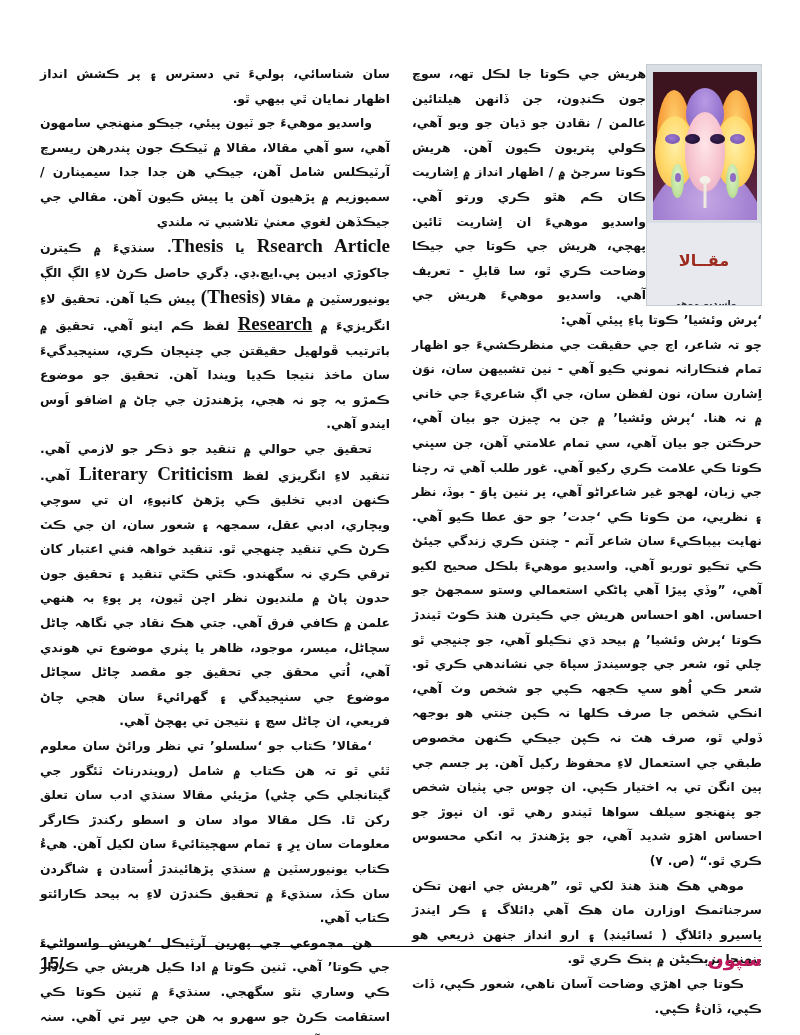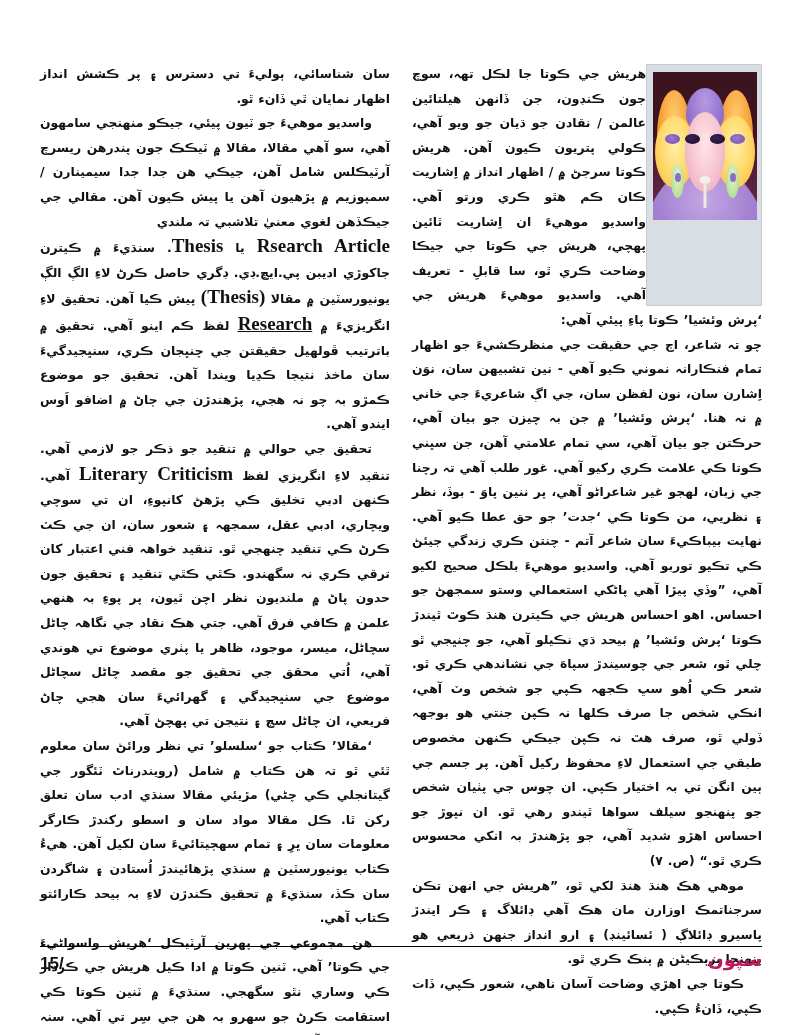--- a/index.html
+++ b/index.html
@@ -260,21 +260,21 @@
   }
 </style>
 </head>
 <body>
 
 <div class="page">
 
   <div class="columns">
 
     <div class="col" id="col-right">
-      <p class="noindent">سان شناسائي، ٻوليءَ تي دسترس ۽ پر ڪشش انداز اظهار نمايان ٿي ڏانء ٿو.</p>
+      <p class="noindent">سان شناسائي، ٻوليءَ تي دسترس ۽ پر ڪشش انداز اظهار نمايان ٿي بيهي ٿو.</p>
       <p>واسديو موهيءَ جو ٽيون پيئي، جيڪو منهنجي سامهون آهي، سو آهي مقالا، مقالا ۾ ٽيڪڪ جون پندرهن ريسرچ آرٽيڪلس شامل آهن، جيڪي هن جدا جدا سيمينارن / سمپوزيم ۾ پڙهيون آهن يا پيش ڪيون آهن. مقالي جي جيڪڏهن لغوي معنيٰ تلاشبي تہ ملندي</p>
       <p class="noindent"><span class="ltr">Rsearch Article</span><span> يا </span><span class="ltr">Thesis</span><span>. سنڌيءَ ۾ ڪيترن جاکوڙي اديبن پي.ايڇ.ڊي. ڊگري حاصل ڪرڻ لاءِ الڳ الڳ يونيورسٽين ۾ مقالا </span><span class="ltr">(Thesis)</span><span> پيش ڪيا آهن. تحقيق لاءِ انگريزيءَ ۾ </span><span class="ltr ul">Research</span><span> لفظ ڪم اينو آهي. تحقيق ۾ باترتيب ڦولهيل حقيقتن جي چنڀجان ڪري، سنڀجيدگيءَ سان ماخذ نتيجا ڪڍيا ويندا آهن. تحقيق جو موضوع ڪمڙو بہ چو نہ هجي، پڙهندڙن جي ڄاڻ ۾ اضافو اَوس ايندو آهي.</span></p>
       <p><span>تحقيق جي حوالي ۾ تنقيد جو ذڪر جو لازمي آهي. تنقيد لاءِ انگريزي لفظ </span><span class="ltr">Literary Criticism</span><span> آهي. ڪنهن ادبي تخليق ڪي پڙهڻ کانپوءِ، ان تي سوچي ويچاري، ادبي عقل، سمجهہ ۽ شعور سان، ان جي ڪٽ ڪرڻ ڪي تنقيد چنهجي ٿو. تنقيد خواهہ فني اعتبار کان ترقي ڪري نہ سگهندو. ڪٿي ڪٿي تنقيد ۽ تحقيق جون حدون پاڻ ۾ ملنديون نظر اچن ٿيون، پر پوءِ بہ هنهي علمن ۾ ڪافي فرق آهي. جتي هڪ نقاد جي نگاهہ چاڻل سچاڻل، ميسر، موجود، ظاهر يا پٺري موضوع تي هوندي آهي، اُتي محقق جي تحقيق جو مقصد چاڻل سچاڻل موضوع جي سنڀجيدگي ۽ گهرائيءَ سان هجي چاڻ فريعي، ان چاڻل سچ ۽ نتيجن تي پهچڻ آهي.</span></p>
       <p>‘مقالا’ ڪتاب جو ‘سلسلو’ تي نظر ورائڻ سان معلوم ٿئي ٿو تہ هن ڪتاب ۾ شامل (رويندرناٿ ٽئگور جي گيتانجلي ڪي چڻي) مڙيئي مقالا سنڌي ادب سان تعلق رکن ٿا. ڪل مقالا مواد سان و اسطو رکندڙ ڪارگر معلومات سان ڀرِ ۽ تمام سهڄيتائيءَ سان لکيل آهن. هيءُ ڪتاب يونيورسٽين ۾ سنڌي پڙهائيندڙ اُستادن ۽ شاگردن سان ڪڏ، سنڌيءَ ۾ تحقيق ڪندڙن لاءِ بہ بيحد ڪارائتو ڪتاب آهي.</p>
       <p>هن مجموعي جي پهرين آرٽيڪل ‘هريش واسواڻيءَ جي ڪوتا’ آهي. ٽنين ڪوتا ۾ ادا ڪيل هريش جي ڪردار ڪي وساري نٿو سگهجي. سنڌيءَ ۾ ٽنين ڪوتا ڪي استقامت ڪرڻ جو سهرو بہ هن جي سِر تي آهي. سنہ ١٩٧٠ع جي آس پاس هريش جن ڪوتائن جي تخليق ڪئي، اُهي اظهار ۽ موضوع، ٻنهي لحاظن کان نرالپ جي حامل آهن. مقالا نويس هريش جي ڪوتا ۾ تمام اونهو ويو آهي. هن</p>
     </div>
 
     <div class="col" id="col-left">
 
       <figure class="cover-figure">
@@ -293,20 +293,24 @@
             <div class="eye e4"></div>
             <div class="drop l">
                 <div class="pip"></div>
               </div>
             <div class="drop r">
                 <div class="pip"></div>
               </div>
             <div class="mouth"></div>
             <div class="stem"></div>
           </div>
+          <div class="cover-lower">
+            <div class="cover-title">مقــالا</div>
+            <div class="cover-author">واسديو موهي</div>
+          </div>
         </div>
       </figure>
 
       <p class="noindent">هريش جي ڪوتا جا لڪل تهہ، سوچ جون ڪنڊون، جن ڏانهن هيلتائين عالمن / نقادن جو ڌيان جو ويو آهي، ڪولي پتريون ڪيون آهن. هريش ڪوتا سرجڻ ۾ / اظهار انداز ۾ اِشاريت ڪان ڪم هٿو ڪري ورتو آهي. واسديو موهيءَ ان اِشاريت ٿائين پهچي، هريش جي ڪوتا جي جيڪا وضاحت ڪري ٿو، سا قابلِ - تعريف آهي. واسديو موهيءَ هريش جي ‘پرش وئشيا’ ڪوتا پاءِ پيئي آهي:</p>
       <p class="noindent">چو تہ شاعر، اڄ جي حقيقت جي منظرڪشيءَ جو اظهار تمام فنڪارانہ نموني ڪيو آهي - نين تشبيهن سان، نوَن اِشارن سان، نون لفظن سان، جي اڳ شاعريءَ جي خاني ۾ نہ هنا. ‘پرش وئشيا’ ۾ جن بہ چيزن جو بيان آهي، حرڪتن جو بيان آهي، سي تمام علامتي آهن، جن سڀني ڪوتا ڪي علامت ڪري رکيو آهي. غور طلب آهي تہ رچنا جي زبان، لهجو غير شاعراڻو آهي، پر ننين پاوَ - بوڏ، نظر ۽ نظريي، من ڪوتا ڪي ‘جدت’ جو حق عطا ڪيو آهي. نهايت بيباڪيءَ سان شاعر آتم - چنتن ڪري زندگي جيئڻ ڪي تڪيو توربو آهي. واسديو موهيءَ بلڪل صحيح لکيو آهي، ”وڏي پيڙا آهي پاڻکي استعمالي وستو سمجهڻ جو احساس. اهو احساس هريش جي ڪيترن هنڌ ڪوٿ ٿيندڙ ڪوتا ‘پرش وئشيا’ ۾ بيحد ڌي نڪيلو آهي، جو چنڀجي ٿو چلي ٿو، شعر جي چوسيندڙ سپاهَ جي نشاندهي ڪري ٿو. شعر ڪي اُهو سڀ ڪجهہ ڪپي جو شخص وٽ آهي، انڪي شخص جا صرف ڪلها نہ ڪپن جنتي هو بوجهہ ڏولي ٿو، صرف هٿ نہ ڪپن جيڪي ڪنهن مخصوص طبقي جي استعمال لاءِ محفوظ رکيل آهن. پر جسم جي ٻين انگن تي بہ اختيار ڪپي. ان چوس جي پٺيان شخص جو پنهنجو سيلف سواها ٿيندو رهي ٿو. ان نپوڙ جو احساس اهڙو شديد آهي، جو پڙهندڙ بہ انکي محسوس ڪري ٿو.“ (ص. ٧)</p>
       <p>موهي هڪ هنڌ هنڌ لکي ٿو، ”هريش جي انهن تڪن سرجناتمڪ اوزارن مان هڪ آهي ڊائلاگ ۽ ڪر ايندڙ پاسيرو ڊائلاڳ ( ئسائينڊ) ۽ ارو انداز جنهن ذريعي هو پنهنجا برٻڪيڻن ۾ ٻنڪ ڪري ٿو.</p>
       <p>ڪوتا جي اهڙي وضاحت آسان ناهي، شعور ڪپي، ڏات ڪپي، ڏانءُ ڪپي.</p>
     </div>
 
   </div>

